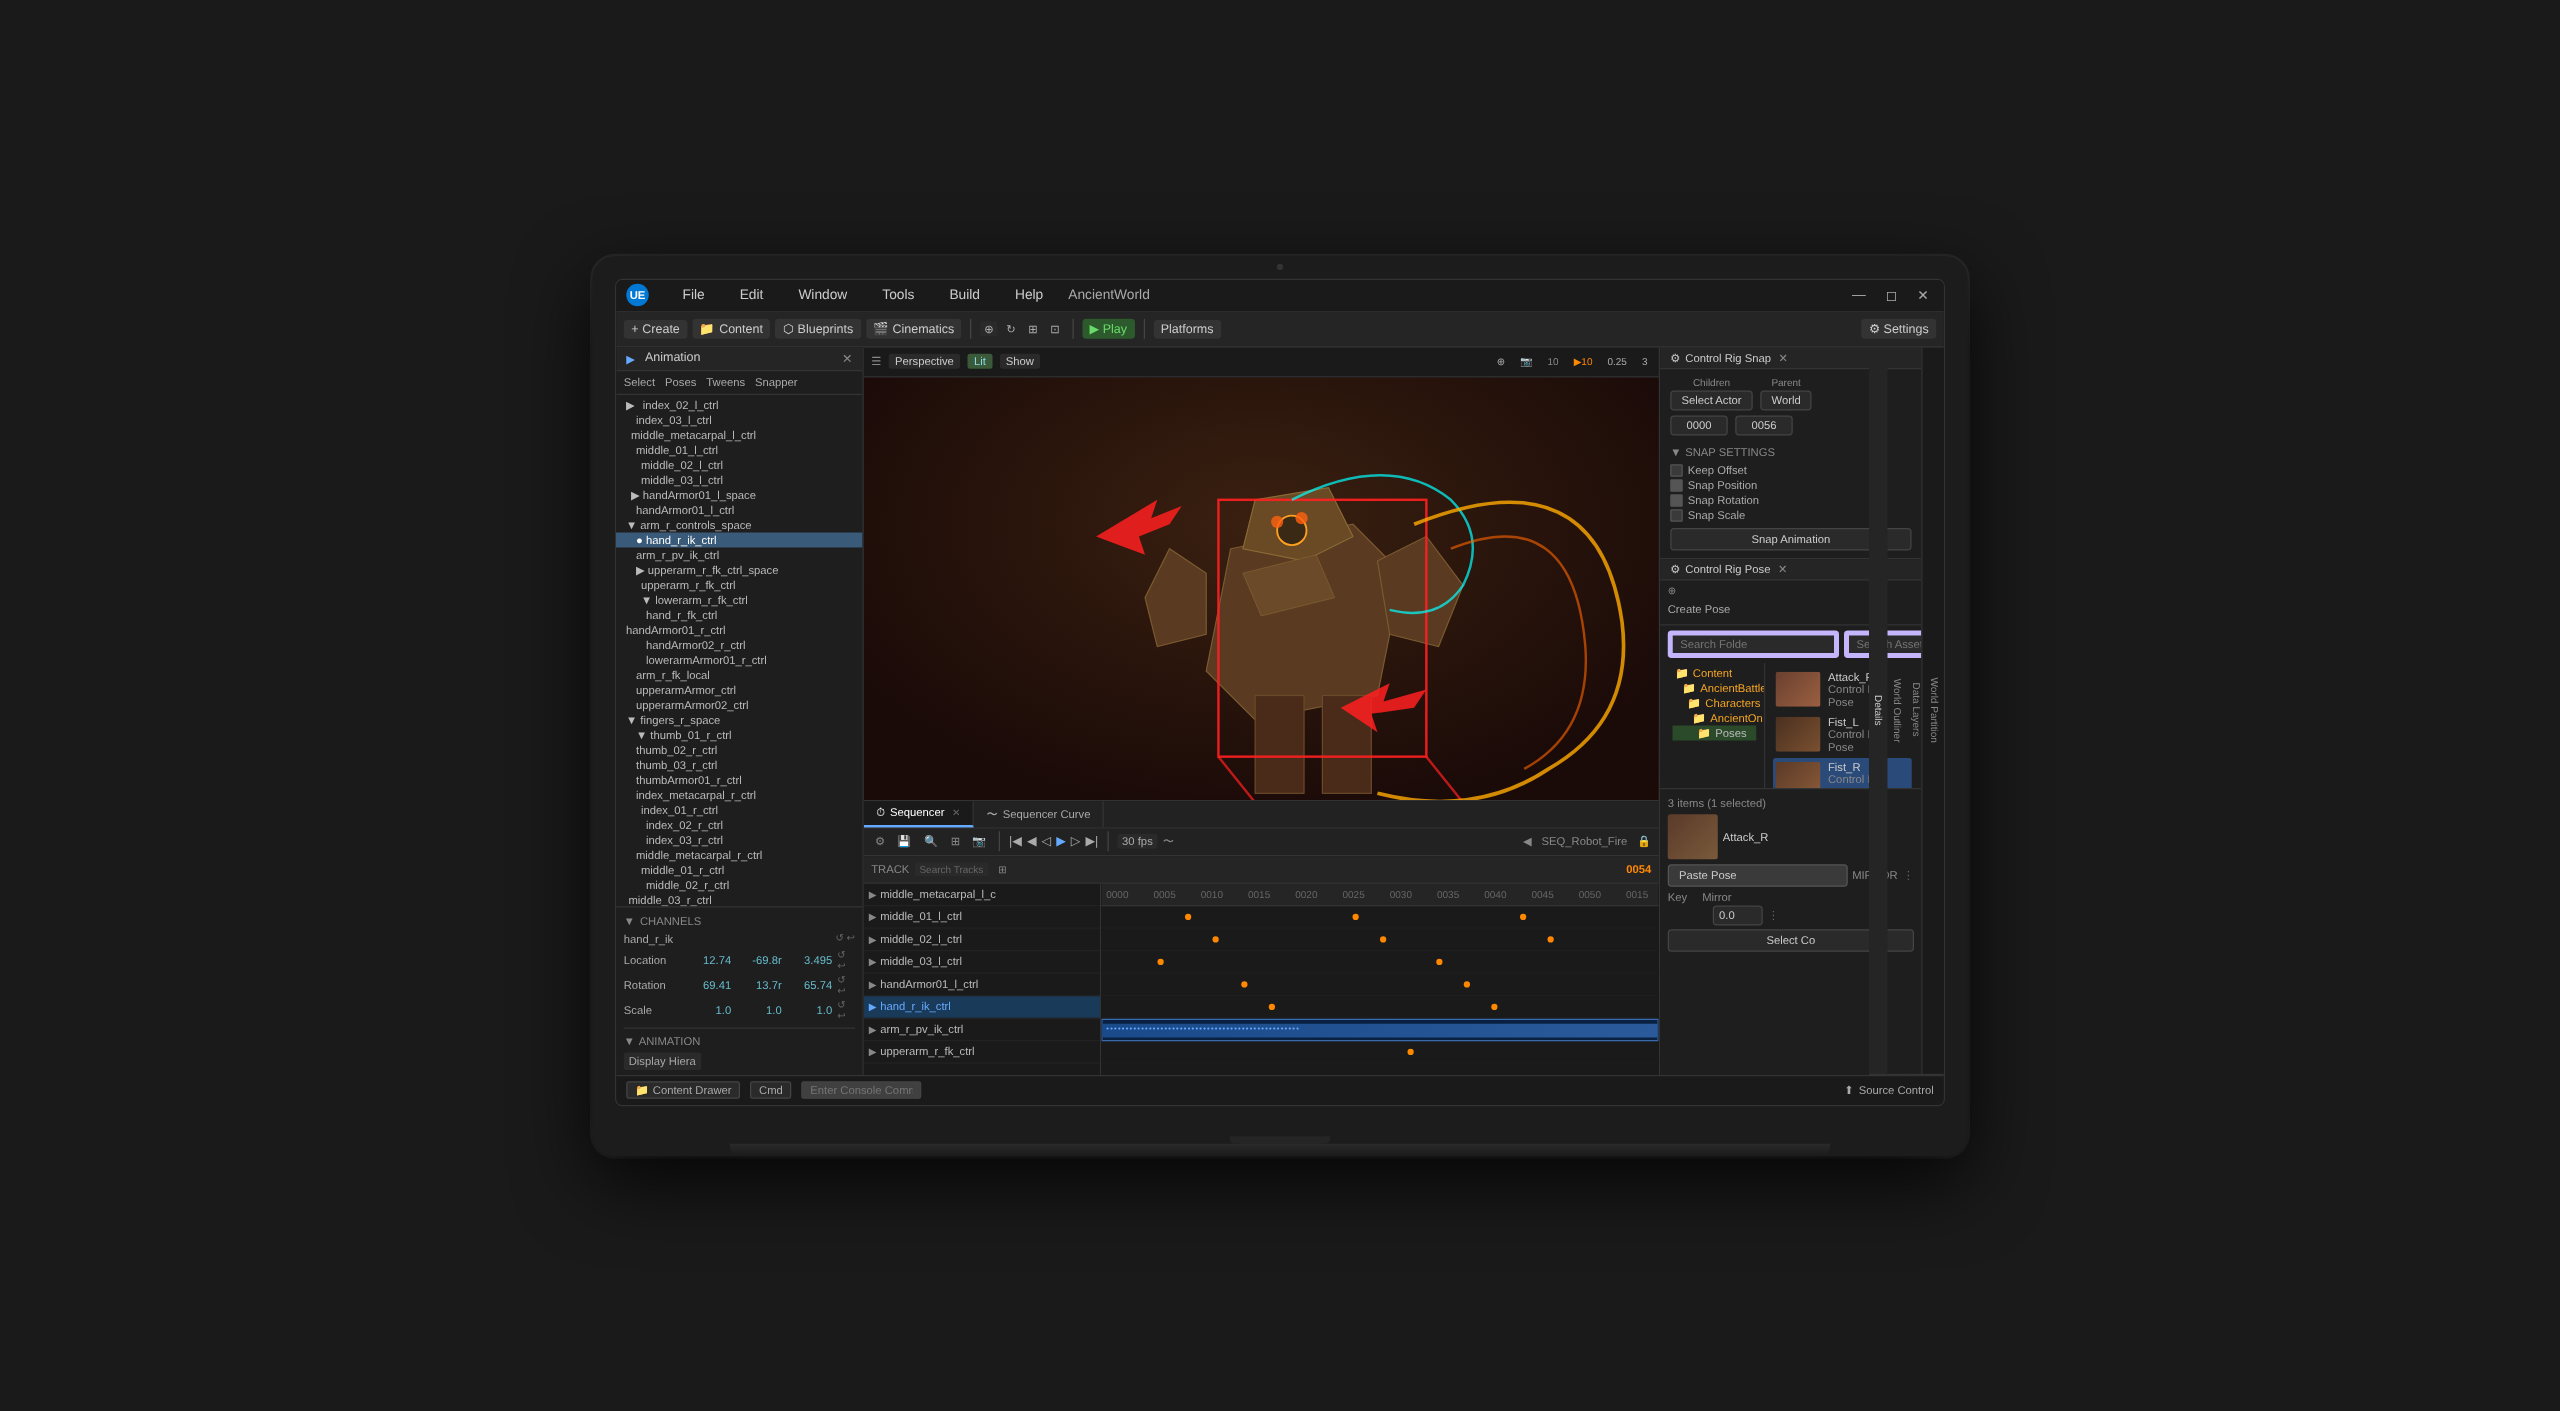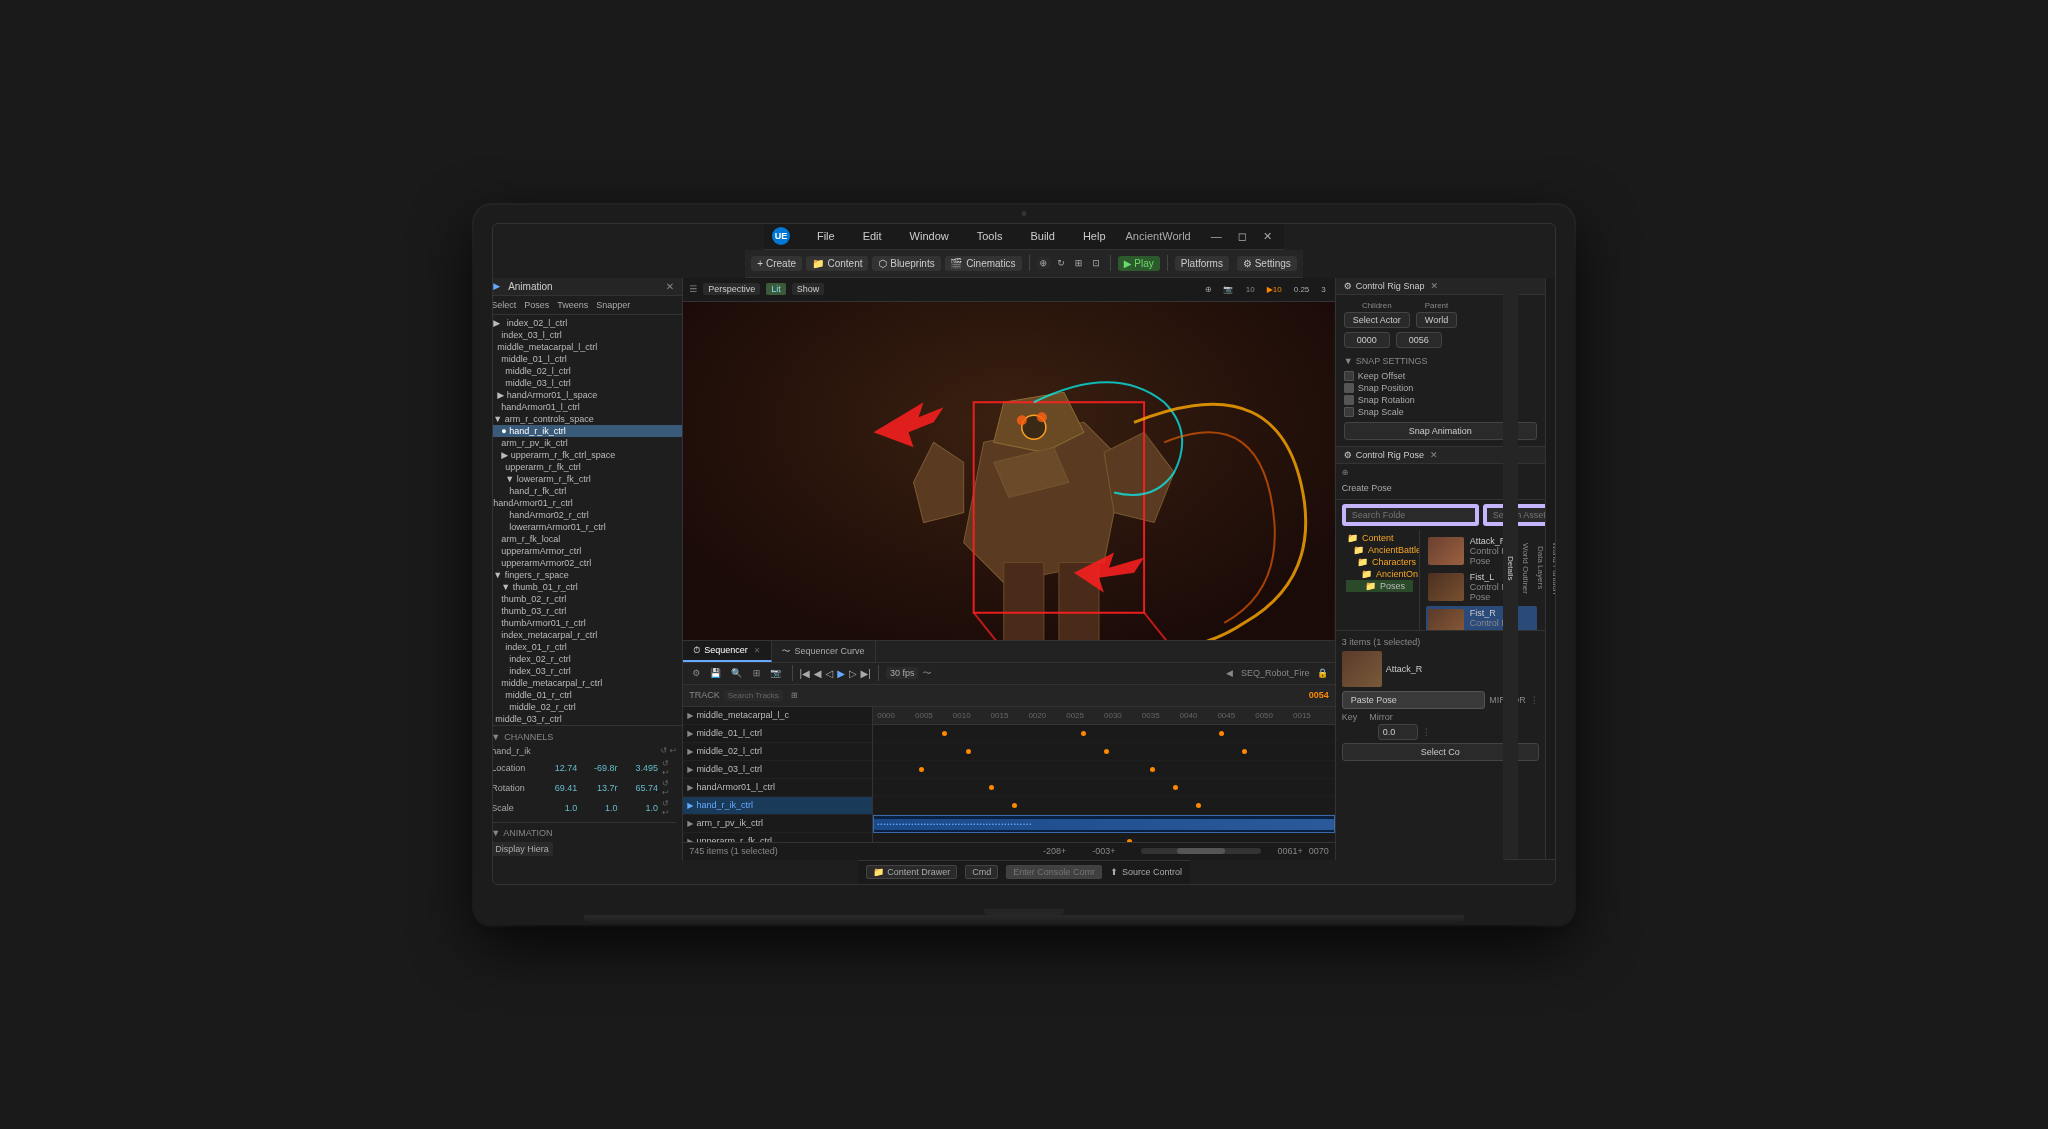--- a/index.html
+++ b/index.html
@@ -24,21 +24,20 @@
 
     .screen {
       width: 100%;
       height: 100%;
       background: #1e1e1e;
       border-radius: 6px;
       overflow: hidden;
       display: flex;
       flex-direction: column;
       border: 1px solid #333;
-      align-items: center;
     }
 
     
     .title-bar {
       background: #1a1a1a;
       height: 26px;
       display: flex;
       align-items: center;
       padding: 0 8px;
       gap: 16px;
@@ -876,32 +875,20 @@
                   </div>
                 </div>
                 <div class="timeline-row">
                   <div class="timeline-keyframe" style="left:55%;"></div>
                 </div>
 
               </div>
             </div>
           </div>
 
-          <div class="seq-status-bar">
-            <span>745 items (1 selected)</span>
-            <div style="flex:1;"></div>
-            <span>-208+</span>
-            <span style="margin:0 20px;">-003+</span>
-
-            <div style="flex:1;max-width:120px;height:6px;background:#333;border-radius:3px;position:relative;">
-              <div style="position:absolute;left:30%;width:40%;height:100%;background:#555;border-radius:3px;"></div>
-            </div>
-            <span style="margin-left:10px;">0061+</span>
-            <span>0070</span>
-          </div>
         </div>
       </div>
 
       <div class="right-panel">
 
         <div class="cr-snap">
           <div class="cr-snap-header">
             <span>⚙</span>
             <span>Control Rig Snap</span>
             <span style="color:#888;margin-left:2px;cursor:pointer;">✕</span>

